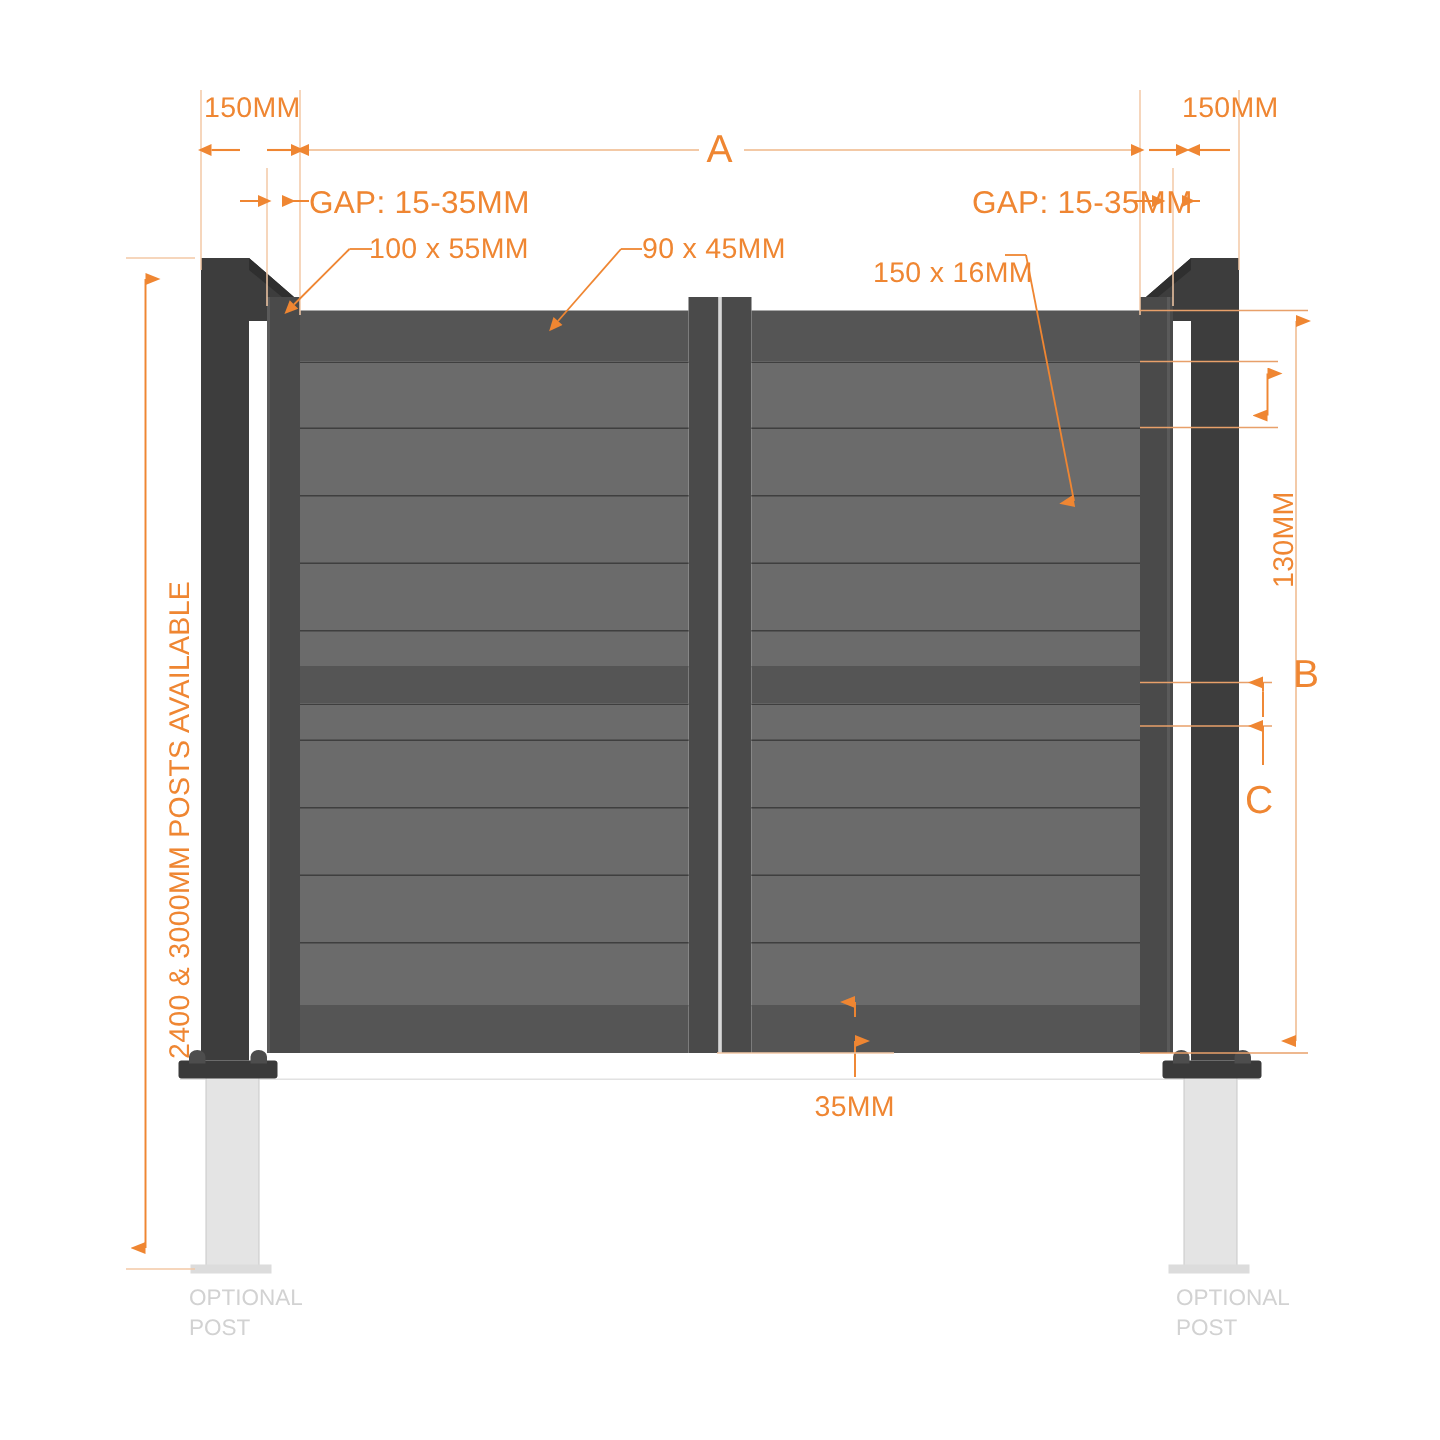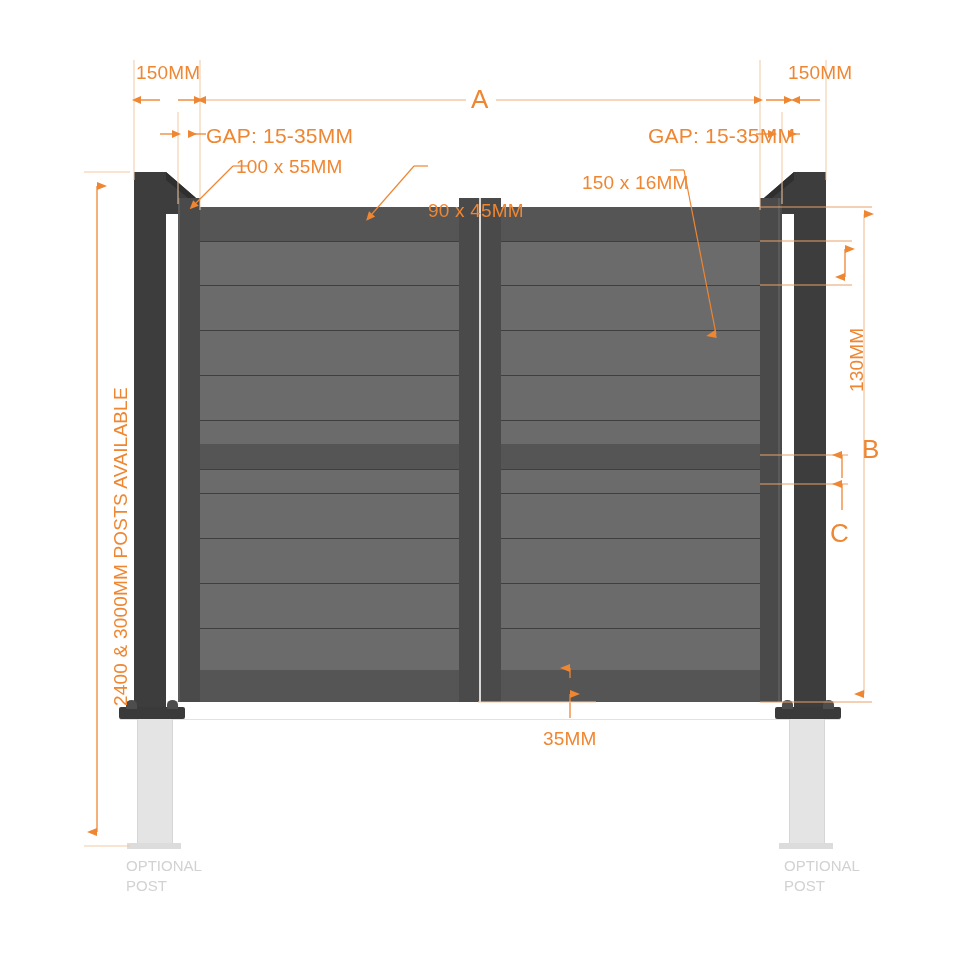--- a/index.html
+++ b/index.html
@@ -219,23 +219,23 @@
   <div class="dim" style="left:136px;top:62px;">150MM</div>
 
   <div class="dim" style="left:788px;top:62px;">150MM</div>
 
   <div class="dim big" style="left:471px;top:84px;">A</div>
 
   <div class="dim small" style="left:206px;top:124px;">GAP: 15-35MM</div>
 
   <div class="dim small" style="left:648px;top:124px;">GAP: 15-35MM</div>
 
-  <div class="dim" style="left:236px;top:156px;">100 x 55MM</div>
-
-  <div class="dim" style="left:428px;top:156px;margin-top:44px;">90 x 45MM</div>
+  <div class="dim" style="left:246px;top:156px;">100 x 55MM</div>
+
+  <div class="dim" style="left:428px;top:156px;">90 x 45MM</div>
 
   <div class="dim" style="left:566px;top:172px;margin-left:16px;">150 x 16MM</div>
 
   <div class="dim vert" style="left:846px;top:392px;">130MM</div>
 
   <div class="dim big" style="left:862px;top:434px;">B</div>
 
   <div class="dim big" style="left:830px;top:518px;">C</div>
 
   <div class="dim" style="left:543px;top:728px;">35MM</div>

